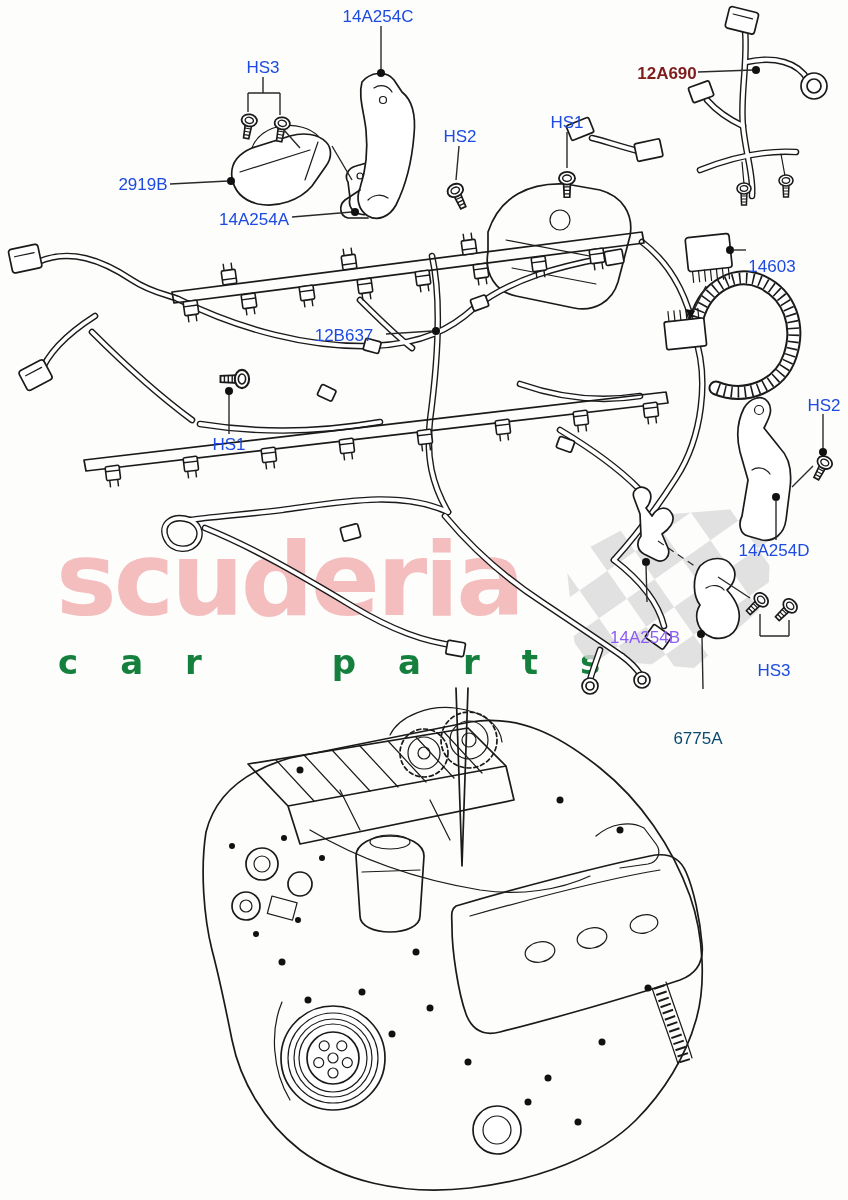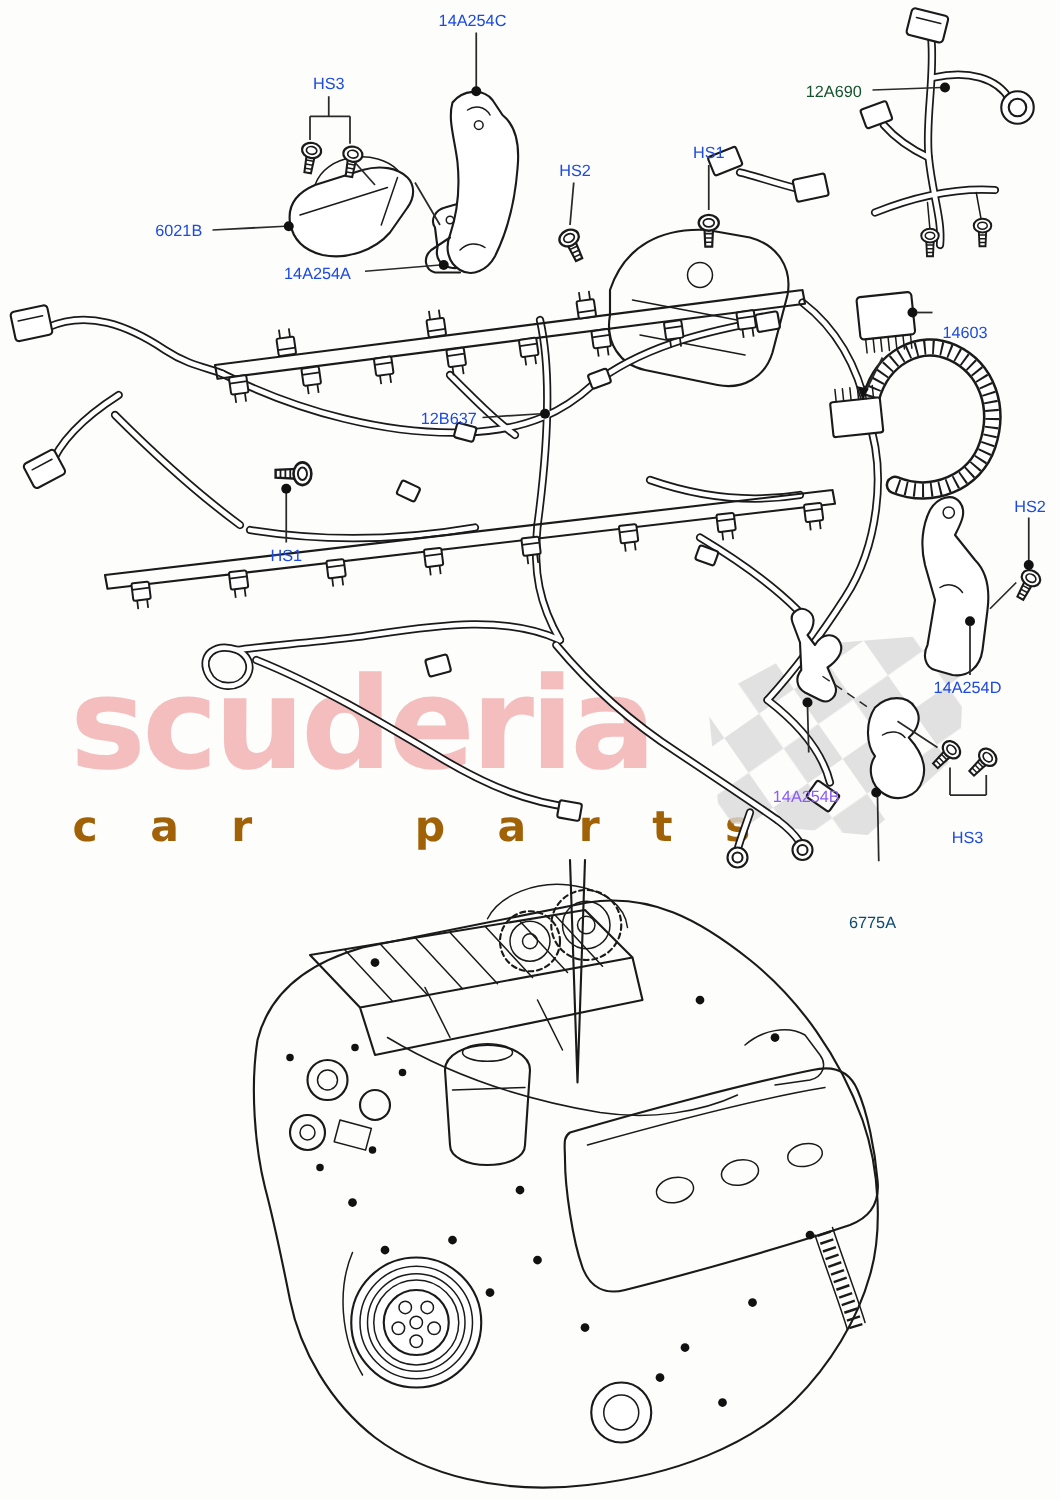--- a/index.html
+++ b/index.html
@@ -9,42 +9,42 @@
   
   .wm-brand{position:absolute;left:56px;top:520px;z-index:0;
     font-family:"DejaVu Sans",sans-serif;font-weight:bold;font-size:102px;
     letter-spacing:-3px;user-select:none;}
   .wm-sub{position:absolute;left:58px;top:642px;z-index:0;
     font-family:"DejaVu Sans",sans-serif;font-weight:bold;font-size:34px;
     letter-spacing:42px;word-spacing:34px;user-select:none;}
   svg.art{position:absolute;left:0;top:0;z-index:1;}
   .labels-layer{position:absolute;inset:0;z-index:2;}
   .plabel{position:absolute;transform:translate(-50%,-50%);
-    font-size:13px;line-height:1;white-space:nowrap;cursor:pointer;}
+    font-size:17px;line-height:1;white-space:nowrap;cursor:pointer;}
   
   .ln{fill:none;stroke:#1a1a1a;stroke-width:1.7;stroke-linecap:round;stroke-linejoin:round;}
   .ln2{fill:none;stroke:#1a1a1a;stroke-width:1.2;stroke-linecap:round;stroke-linejoin:round;}
   .part{fill:#fff;stroke:#1a1a1a;stroke-width:1.7;stroke-linejoin:round;}
   .tubeO{stroke:#1a1a1a;stroke-width:6.6;fill:none;stroke-linecap:round;}
   .tubeI{stroke:#ffffff;stroke-width:3.8;fill:none;stroke-linecap:round;}
   .ribO{stroke:#1a1a1a;stroke-width:15;fill:none;stroke-linecap:round;}
   .ribI{stroke:#ffffff;stroke-width:11;fill:none;stroke-linecap:round;}
   .ribT{stroke:#1a1a1a;stroke-width:11;fill:none;stroke-dasharray:1.6 5.2;stroke-linecap:butt;}
   .chainT{stroke:#1a1a1a;stroke-width:11;fill:none;stroke-dasharray:2 4.5;}
   .leader{stroke:#2a2a2a;stroke-width:1.4;fill:none;}
   .dash{stroke:#2a2a2a;stroke-width:1.2;fill:none;stroke-dasharray:7 5;}
   .dot{fill:#111;}
 </style>
 </head>
 <body>
 
 <div class="stage">
 
   <div class="wm-brand" style="color: rgb(244, 190, 190);">scuderia</div>
-  <div class="wm-sub" style="color: #a16207;">car parts</div>
+  <div class="wm-sub" style="color: #15803d;">car parts</div>
 
   <svg class="art" width="848" height="1200" viewBox="0 0 848 1200">
     <defs>
       <pattern id="chk" width="68" height="68" patternUnits="userSpaceOnUse" patternTransform="rotate(-35)">
         <rect class="chk-rect" x="0" y="0" width="34" height="34" fill="#dadada"></rect>
         <rect class="chk-rect" x="34" y="34" width="34" height="34" fill="#dadada"></rect>
       </pattern>
 
       <g id="tubes">
         <path d="M38,262 C70,248 102,260 132,280 C152,293 166,294 178,299"></path>
@@ -353,27 +353,27 @@
         <circle class="dot" cx="578" cy="1122" r="3.5"></circle>
         <circle class="dot" cx="620" cy="830" r="3.5"></circle>
         <circle class="dot" cx="560" cy="800" r="3.5"></circle>
         <circle class="dot" cx="300" cy="770" r="3.5"></circle>
     </g>
   </svg>
 
   <div class="labels-layer">
       <div class="plabel" style="left: 378px; top: 16px; color: rgb(29, 74, 224);">14A254C</div>
       <div class="plabel" style="left: 263px; top: 67px; color: rgb(29, 74, 224);">HS3</div>
-      <div class="plabel" style="left: 143px; top: 184px; color: rgb(29, 74, 224);">6021B</div>
+      <div class="plabel" style="left: 143px; top: 184px; color: rgb(29, 74, 224);">2919B</div>
       <div class="plabel" style="left: 254px; top: 219px; color: rgb(29, 74, 224);">14A254A</div>
-      <div class="plabel" style="left: 667px; top: 73px; color: #14532d;">12A690</div>
+      <div class="plabel" style="left: 667px; top: 73px; color: #7f1d1d; font-weight: bold;">12A690</div>
       <div class="plabel" style="left: 567px; top: 122px; color: rgb(29, 74, 224);">HS1</div>
       <div class="plabel" style="left: 460px; top: 136px; color: rgb(29, 74, 224);">HS2</div>
       <div class="plabel" style="left: 772px; top: 266px; color: rgb(29, 74, 224);">14603</div>
-      <div class="plabel" style="left: 359px; top: 335px; color: rgb(29, 74, 224);">12B637</div>
+      <div class="plabel" style="left: 344px; top: 335px; color: rgb(29, 74, 224);">12B637</div>
       <div class="plabel" style="left: 229px; top: 444px; color: rgb(29, 74, 224);">HS1</div>
       <div class="plabel" style="left: 824px; top: 405px; color: rgb(29, 74, 224);">HS2</div>
       <div class="plabel" style="left: 774px; top: 550px; color: rgb(29, 74, 224); text-align: center;">14A254D</div>
       <div class="plabel" style="left: 645px; top: 637px; color: #8b5cf6;">14A254B</div>
       <div class="plabel" style="left: 774px; top: 670px; color: rgb(29, 74, 224);">HS3</div>
       <div class="plabel" style="left: 698px; top: 738px; color: #0c4a6e;">6775A</div>
     </div>
 </div>
 
 </body></html>

